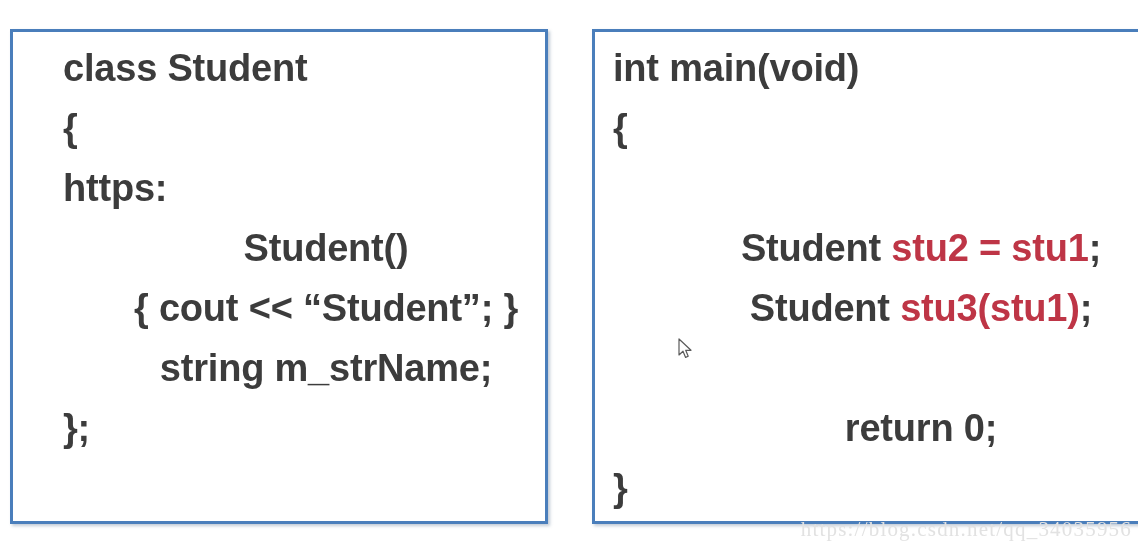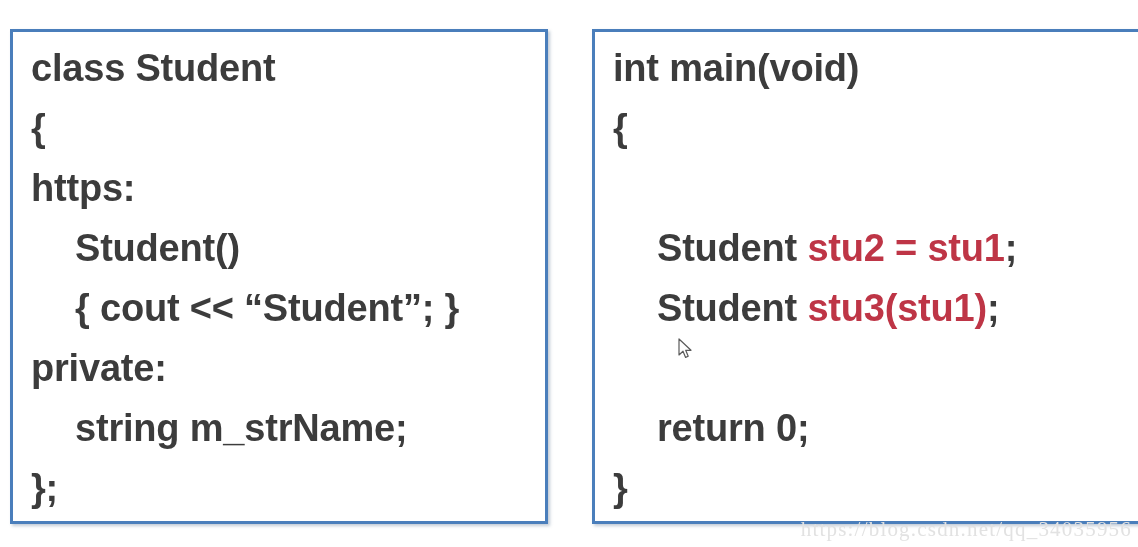--- a/index.html
+++ b/index.html
@@ -17,40 +17,40 @@
 
   .code-box {
     position: absolute;
     background: #ffffff;
     border: 3px solid #4a7ebb;
     box-sizing: border-box;
     box-shadow: 2px 2px 3px rgba(120,140,165,0.45);
     overflow: hidden;
   }
 
-  #box-left  { left: 10px;  top: 29px; width: 538px; height: 495px; }
+  #box-left  { left: 10px;  top: 29px; width: 538px; height: 495px; padding-left: 32px; }
   #box-right { left: 592px; top: 29px; width: 596px; height: 495px; }
 
   .code-body {
     padding: 6px 0 0 0;
   }
 
   .code-line {
     font-weight: bold;
     font-size: 38px;
     line-height: 60px;
     color: #3c3c3c;
     white-space: pre;
     letter-spacing: -0.2px;
     height: 60px;
   }
   #box-left  .code-line { padding-left: 18px; }
   #box-right .code-line { padding-left: 18px; }
 
-  .code-line.indent-1 { padding-left: 62px !important; }
+  .code-line.indent-1 { padding-left: 62px !important; text-align: center; }
 
   .code-line.blank { color: transparent; }
 
   .tok-accent { color: #be3546; }
 
   
   #mouse-cursor {
     position: absolute;
     left: 678px;
     top: 338px;
@@ -76,21 +76,20 @@
 </head>
 <body>
 
 <div class="code-box" id="box-left">
   <div class="code-body">
     <div class="code-line">class Student</div>
     <div class="code-line">{</div>
     <div class="code-line">https:</div>
     <div class="code-line indent-1">Student()</div>
     <div class="code-line indent-1">{ cout &lt;&lt; “Student”; }</div>
-    <div class="code-line">private:</div>
     <div class="code-line indent-1">string m_strName;</div>
     <div class="code-line">};</div>
   </div>
 </div>
 
 <div class="code-box" id="box-right">
   <div class="code-body">
     <div class="code-line">int main(void)</div>
     <div class="code-line">{</div>
     <div class="code-line blank">&nbsp;</div>

